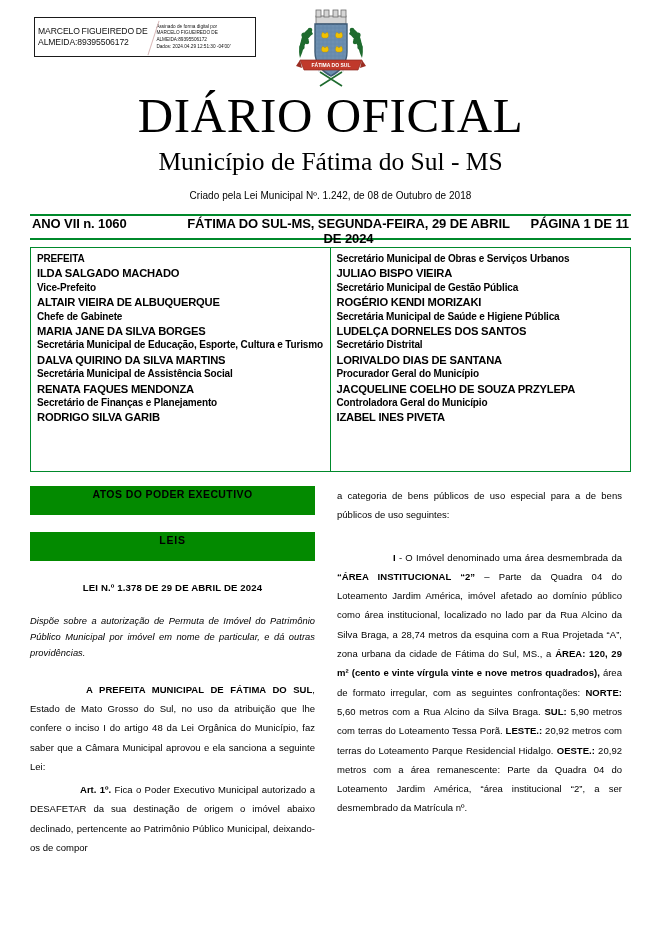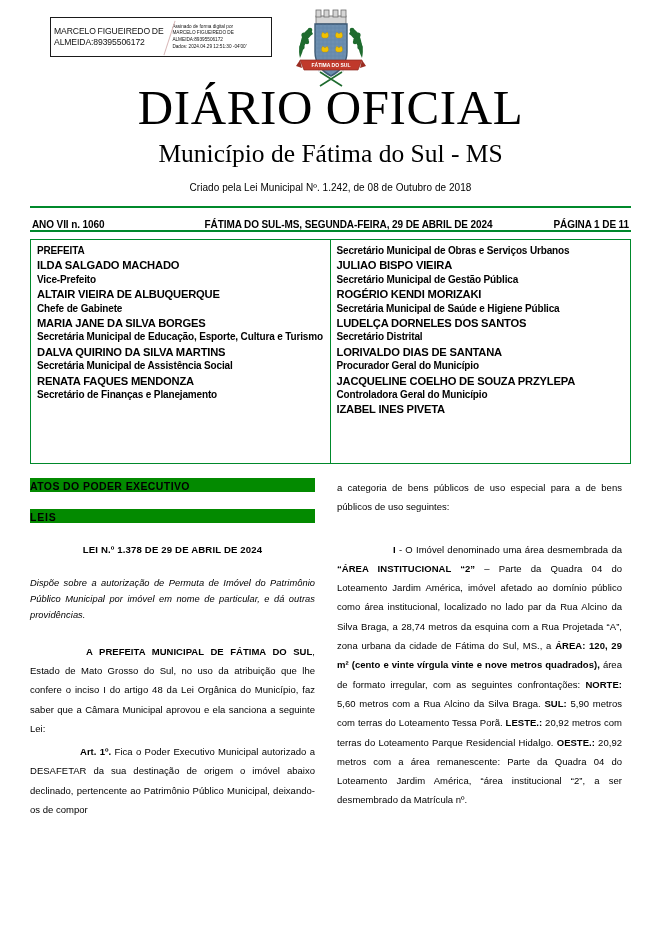--- a/index.html
+++ b/index.html
@@ -23,21 +23,21 @@
     padding: 0 30px;
   }
 
   
   .sig-row {
     position: relative;
     height: 78px;
   }
   .sig-box {
     position: absolute;
-    left: 20px;
+    left: 4px;
     top: 17px;
     width: 222px;
     height: 40px;
     border: 1px solid #1a1a1a;
     box-sizing: border-box;
     display: flex;
     align-items: center;
     overflow: hidden;
   }
   .sig-name {
@@ -77,21 +77,21 @@
   .emblem { width: 74px; height: 88px; }
 
   
   .masthead { text-align: center; }
   .title-main {
     font-family: "Liberation Serif", serif;
     font-size: 49px;
     line-height: 52px;
     letter-spacing: 0.6px;
     font-weight: 400;
-    margin-top: 4px;
+    margin-top: 12px;
   }
   .title-sub {
     font-family: Liberation Serif, serif;
     font-size: 25.5px;
     line-height: 31px;
     font-weight: 400;
     margin-top: 4px;
   }
   .title-law {
     font-size: 10px;
@@ -100,22 +100,22 @@
     letter-spacing: 0.05px;
   }
 
   
   .infobar {
     margin-top: 11px;
     border-top: 2.2px solid #00892b;
     border-bottom: 2.2px solid #00892b;
     height: 22px;
     display: flex;
-    align-items: flex-end;
-    font-size: 10px;
+    align-items: flex-start;
+    font-size: 13px;
     font-weight: bold;
     letter-spacing: -0.1px;
   }
   .infobar .ib-left  { width: 148px; padding-left: 2px; text-align: left; }
   .infobar .ib-mid   { flex: 1; text-align: center; }
   .infobar .ib-right { width: 112px; text-align: right; padding-right: 2px; }
 
   
   .officials {
     margin-top: 7px;
@@ -147,25 +147,25 @@
   .body-cols {
     display: flex;
     margin-top: 14px;
     gap: 22px;
   }
   .col { width: 285px; }
 
   .banner {
     background: #038a00;
     color: #000000;
-    text-align: left;
+    text-align: center;
     font-size: 10.5px;
     font-weight: bold;
     letter-spacing: 0.4px;
-    height: 14px;
+    height: 29px;
     line-height: 17px;
     margin-bottom: 17px;
   }
   .banner.leis { letter-spacing: 0.8px; }
 
   .law-title {
     text-align: center;
     font-size: 9.6px;
     font-weight: bold;
     letter-spacing: 0.15px;
@@ -284,20 +284,21 @@
       <div class="off-name">ILDA SALGADO MACHADO</div>
       <div class="off-role">Vice-Prefeito</div>
       <div class="off-name">ALTAIR VIEIRA DE ALBUQUERQUE</div>
       <div class="off-role">Chefe de Gabinete</div>
       <div class="off-name">MARIA JANE DA SILVA BORGES</div>
       <div class="off-role">Secretária Municipal de Educação, Esporte, Cultura e Turismo</div>
       <div class="off-name">DALVA QUIRINO DA SILVA MARTINS</div>
       <div class="off-role">Secretária Municipal de Assistência Social</div>
       <div class="off-name">RENATA FAQUES MENDONZA</div>
       <div class="off-role">Secretário de Finanças e Planejamento</div>
+      <div class="off-name">RODRIGO SILVA GARIB</div>
     </div>
     <div class="off-col right">
       <div class="off-role">Secretário Municipal de Obras e Serviços Urbanos</div>
       <div class="off-name">JULIAO BISPO VIEIRA</div>
       <div class="off-role">Secretário Municipal de Gestão Pública</div>
       <div class="off-name">ROGÉRIO KENDI MORIZAKI</div>
       <div class="off-role">Secretária Municipal de Saúde e Higiene Pública</div>
       <div class="off-name">LUDELÇA DORNELES DOS SANTOS</div>
       <div class="off-role">Secretário Distrital</div>
       <div class="off-name">LORIVALDO DIAS DE SANTANA</div>

